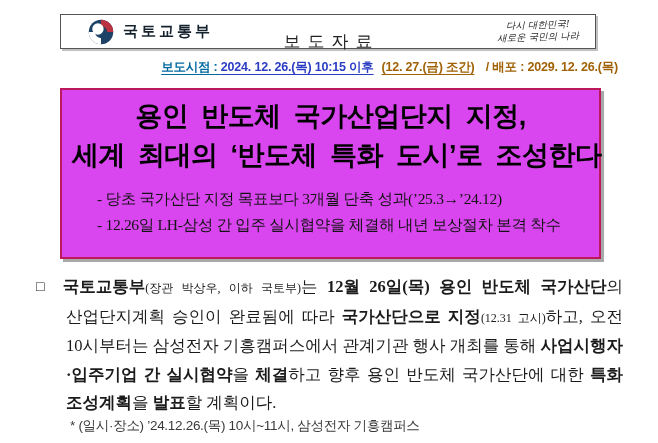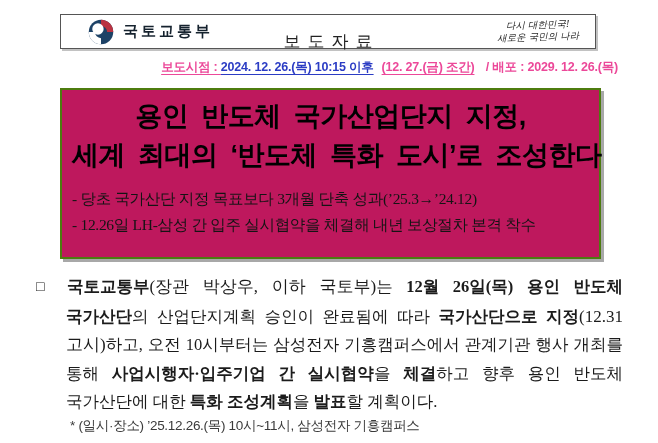--- a/index.html
+++ b/index.html
@@ -43,58 +43,58 @@
   }
 
   
   .press-line {
     position:absolute; top:59px; right:40px;
     font-family:"Liberation Sans", sans-serif;
     font-size:12.5px; font-weight:bold; letter-spacing:-0.2px;
     white-space:nowrap;
   }
 
-  .cls-navy { color:#ec4899; }
+  .cls-navy { color:#0369a1; }
   .cls-blue { color:#2b3cc4;text-align:right; }
-  .cls-dark { color:#ec4899;padding-left:8px; }
+  .cls-dark { color:#a16207;padding-left:8px; }
   .seg-u { text-decoration:underline; text-underline-offset:3px; }
   .seg-b { font-weight:bold; }
   .seg-s { font-size:13.5px; }
 
   
   .headline-box {
     position:absolute; left:60px; top:88px; width:541px; height:171px;
-    border:2px solid #4d7c0f;
+    border:2px solid #be185d;
     box-shadow:3px 3px 0 #a8a8a8;
-    background:#be185d;
+    background:#d946ef;
     padding:7px 10px 0 10px;
   }
   .headline-title {
     font-family:"Liberation Sans", sans-serif;
     font-weight:bold; font-size:27px; line-height:39px;
     color:#000; text-align:center; word-spacing:6px; letter-spacing:-0.5px;
     white-space:nowrap;
   }
-  .bullet-list { margin-top:11px; }
+  .bullet-list { margin-top:11px;margin-left:25px; }
   .bullet-line {
     font-family:"Liberation Serif", serif;
     font-size:15.5px; line-height:26px; color:#141414;
     letter-spacing:-0.3px; white-space:nowrap;
   }
 
   
   .body-para {
     position:absolute; left:36px; top:273px; width:587px;
     font-family:"Liberation Serif", serif;
     font-size:16.5px; line-height:28.5px; color:#1b1b1b;
     text-align:justify; word-break:keep-all;
     padding-left:30px; text-indent:-30px;
   }
   .body-marker { font-size:14px; margin-right:13px; position:relative; top:-1px; }
-  .body-para .seg-s { font-size:17px; }
+  .body-para .seg-s { font-size:12px; }
 
   
   .footnote {
     position:absolute; left:70px; top:417px;
     font-family:"Liberation Sans", sans-serif;
     font-size:13.5px; color:#3a3a3a; letter-spacing:-0.3px;
   }
 </style>
 </head>
 <body>
@@ -126,15 +126,15 @@
     <div class="bullet-list">
         <div class="bullet-line">- 당초 국가산단 지정 목표보다 3개월 단축 성과(’25.3→’24.12)</div>
         <div class="bullet-line">- 12.26일 LH-삼성 간 입주 실시협약을 체결해 내년 보상절차 본격 착수</div>
       </div>
   </div>
 
   <p class="body-para">
     <span class="body-marker">□</span><span><span class="seg-b">국토교통부</span><span class="seg-s">(장관 박상우, 이하 국토부)</span><span>는 </span><span class="seg-b">12월 26일(목) 용인 반도체 국가산단</span><span>의 산업단지계획 승인이 완료됨에 따라 </span><span class="seg-b">국가산단으로 지정</span><span class="seg-s">(12.31 고시)</span><span>하고, 오전 10시부터는 삼성전자 기흥캠퍼스에서 관계기관 행사 개최를 통해 </span><span class="seg-b">사업시행자·입주기업 간 실시협약</span><span>을 </span><span class="seg-b">체결</span><span>하고 향후 용인 반도체 국가산단에 대한 </span><span class="seg-b">특화 조성계획</span><span>을 </span><span class="seg-b">발표</span><span>할 계획이다.</span></span>
   </p>
 
-  <div class="footnote">* (일시·장소) ’25.12.26.(목) 10시~11시, 삼성전자 기흥캠퍼스</div>
+  <div class="footnote">* (일시·장소) ’24.12.26.(목) 10시~11시, 삼성전자 기흥캠퍼스</div>
 
 </div>
 
 </body></html>

